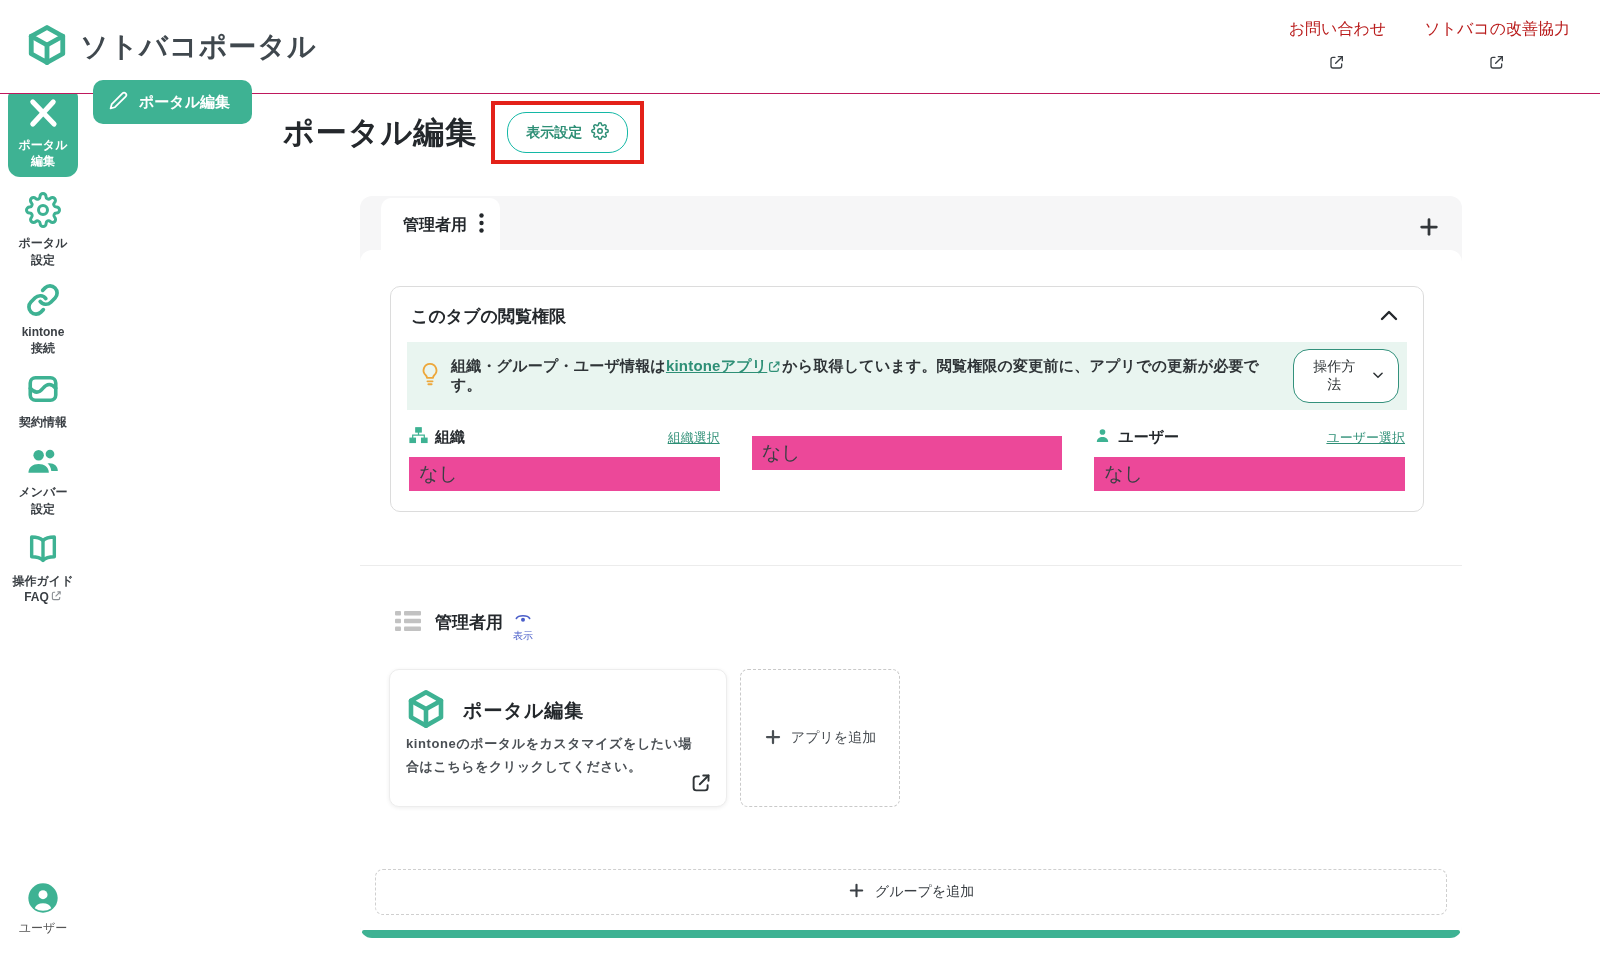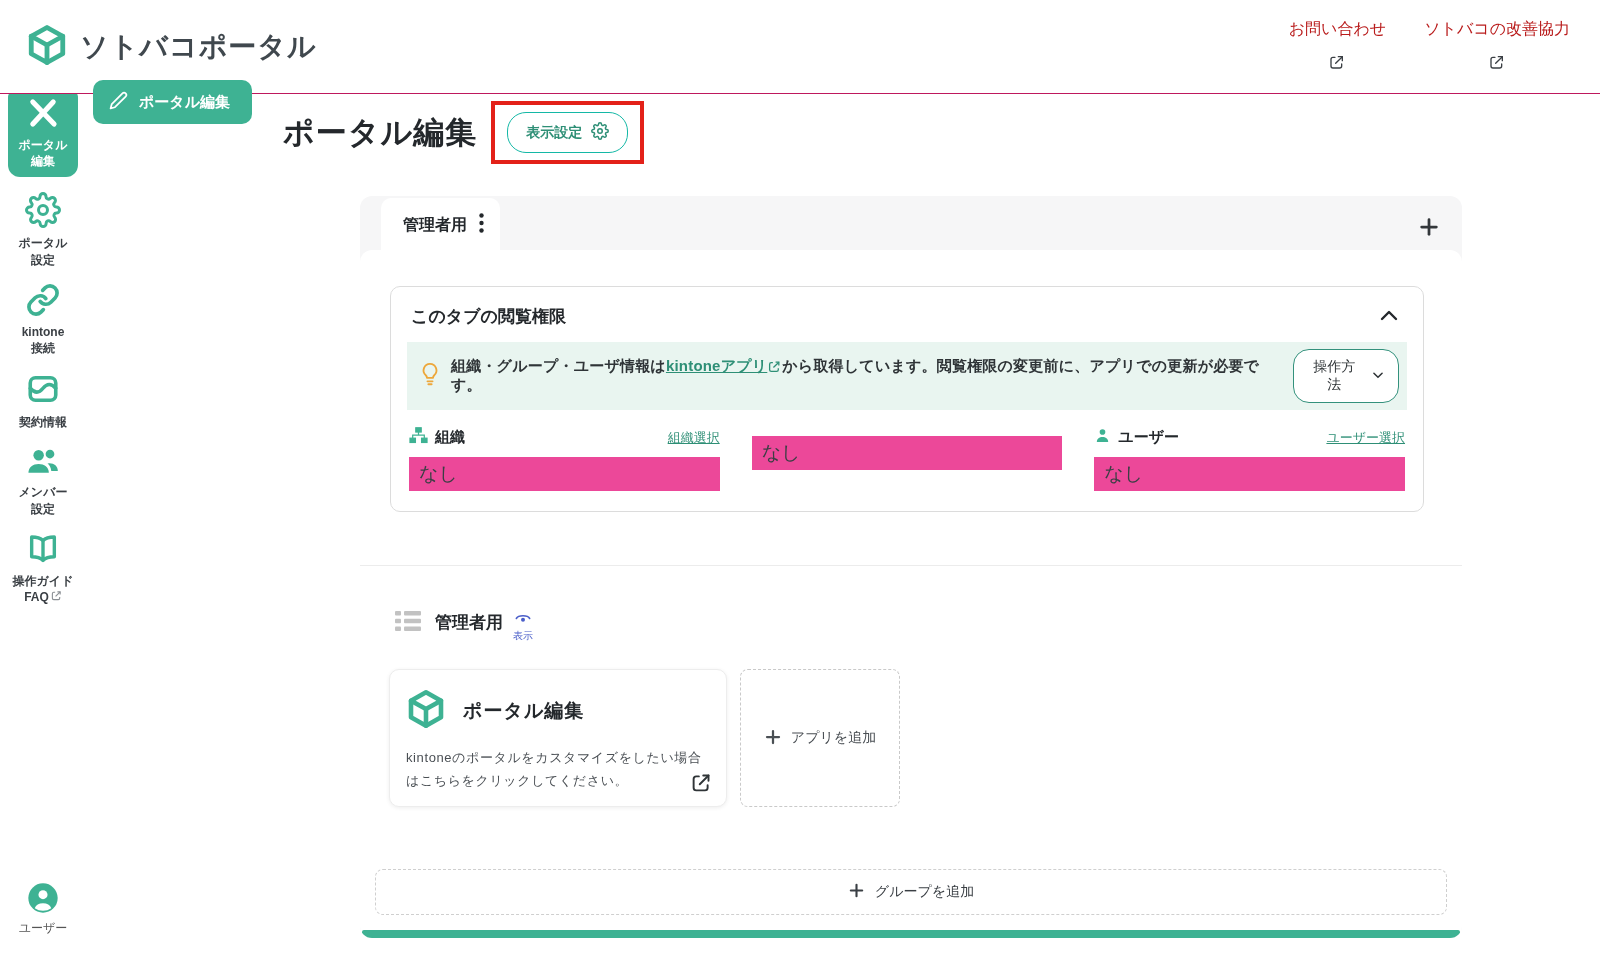--- a/index.html
+++ b/index.html
@@ -73,21 +73,21 @@
   .group-head { margin:36px 0 0 35px; display:flex; align-items:center; }
   .group-name { font-size:17px; font-weight:bold; color:#24282c; margin-left:14px; }
   .vis-toggle { margin:8px 0 0 10px; display:flex; flex-direction:column; align-items:center; cursor:pointer; }
   .vis-label { font-size:10px; color:#4a5ec9; margin-top:1px; }
 
   .cards-row { display:flex; gap:13px; margin:26px 0 0 29px; }
   .app-card { width:338px; height:138px; border:1px solid #ededed; border-radius:10px;
     box-shadow:0 1px 4px rgba(0,0,0,.07); padding:19px 16px; position:relative; background:#fff; cursor:pointer; }
   .app-card-head { display:flex; align-items:center; gap:17px; }
   .app-card-title { font-size:19px; font-weight:bold; color:#24282c; letter-spacing:1px; }
-  .app-desc { margin-top:14px; font-size:13px; color:#4a4f54; line-height:1.75; letter-spacing:.6px; width:296px; }
+  .app-desc { font-size:13px; color:#4a4f54; line-height:1.75; letter-spacing:.6px; width:296px;font-weight:bold; }
   .card-ext { position:absolute; right:14px; bottom:13px; line-height:0; }
   .add-app-box { width:160px; height:138px; border:1px dashed #c9c9c9; border-radius:8px;
     display:flex; align-items:center; justify-content:center; gap:9px; color:#4a4f54; font-size:14px;
     background:#fff; cursor:pointer; }
 
   .add-group-btn { margin:62px 15px 0; height:46px; border:1px dashed #cfcfcf; border-radius:8px;
     display:flex; align-items:center; justify-content:center; gap:10px; font-size:14px; color:#3a3f44;
     background:#fff; cursor:pointer; }
   .update-btn { margin:15px 2px 0; height:46px; width:calc(100% - 4px); background:#3eb293; border:none;
     color:#fff; font-size:15px; font-weight:bold; letter-spacing:1px; cursor:pointer;

